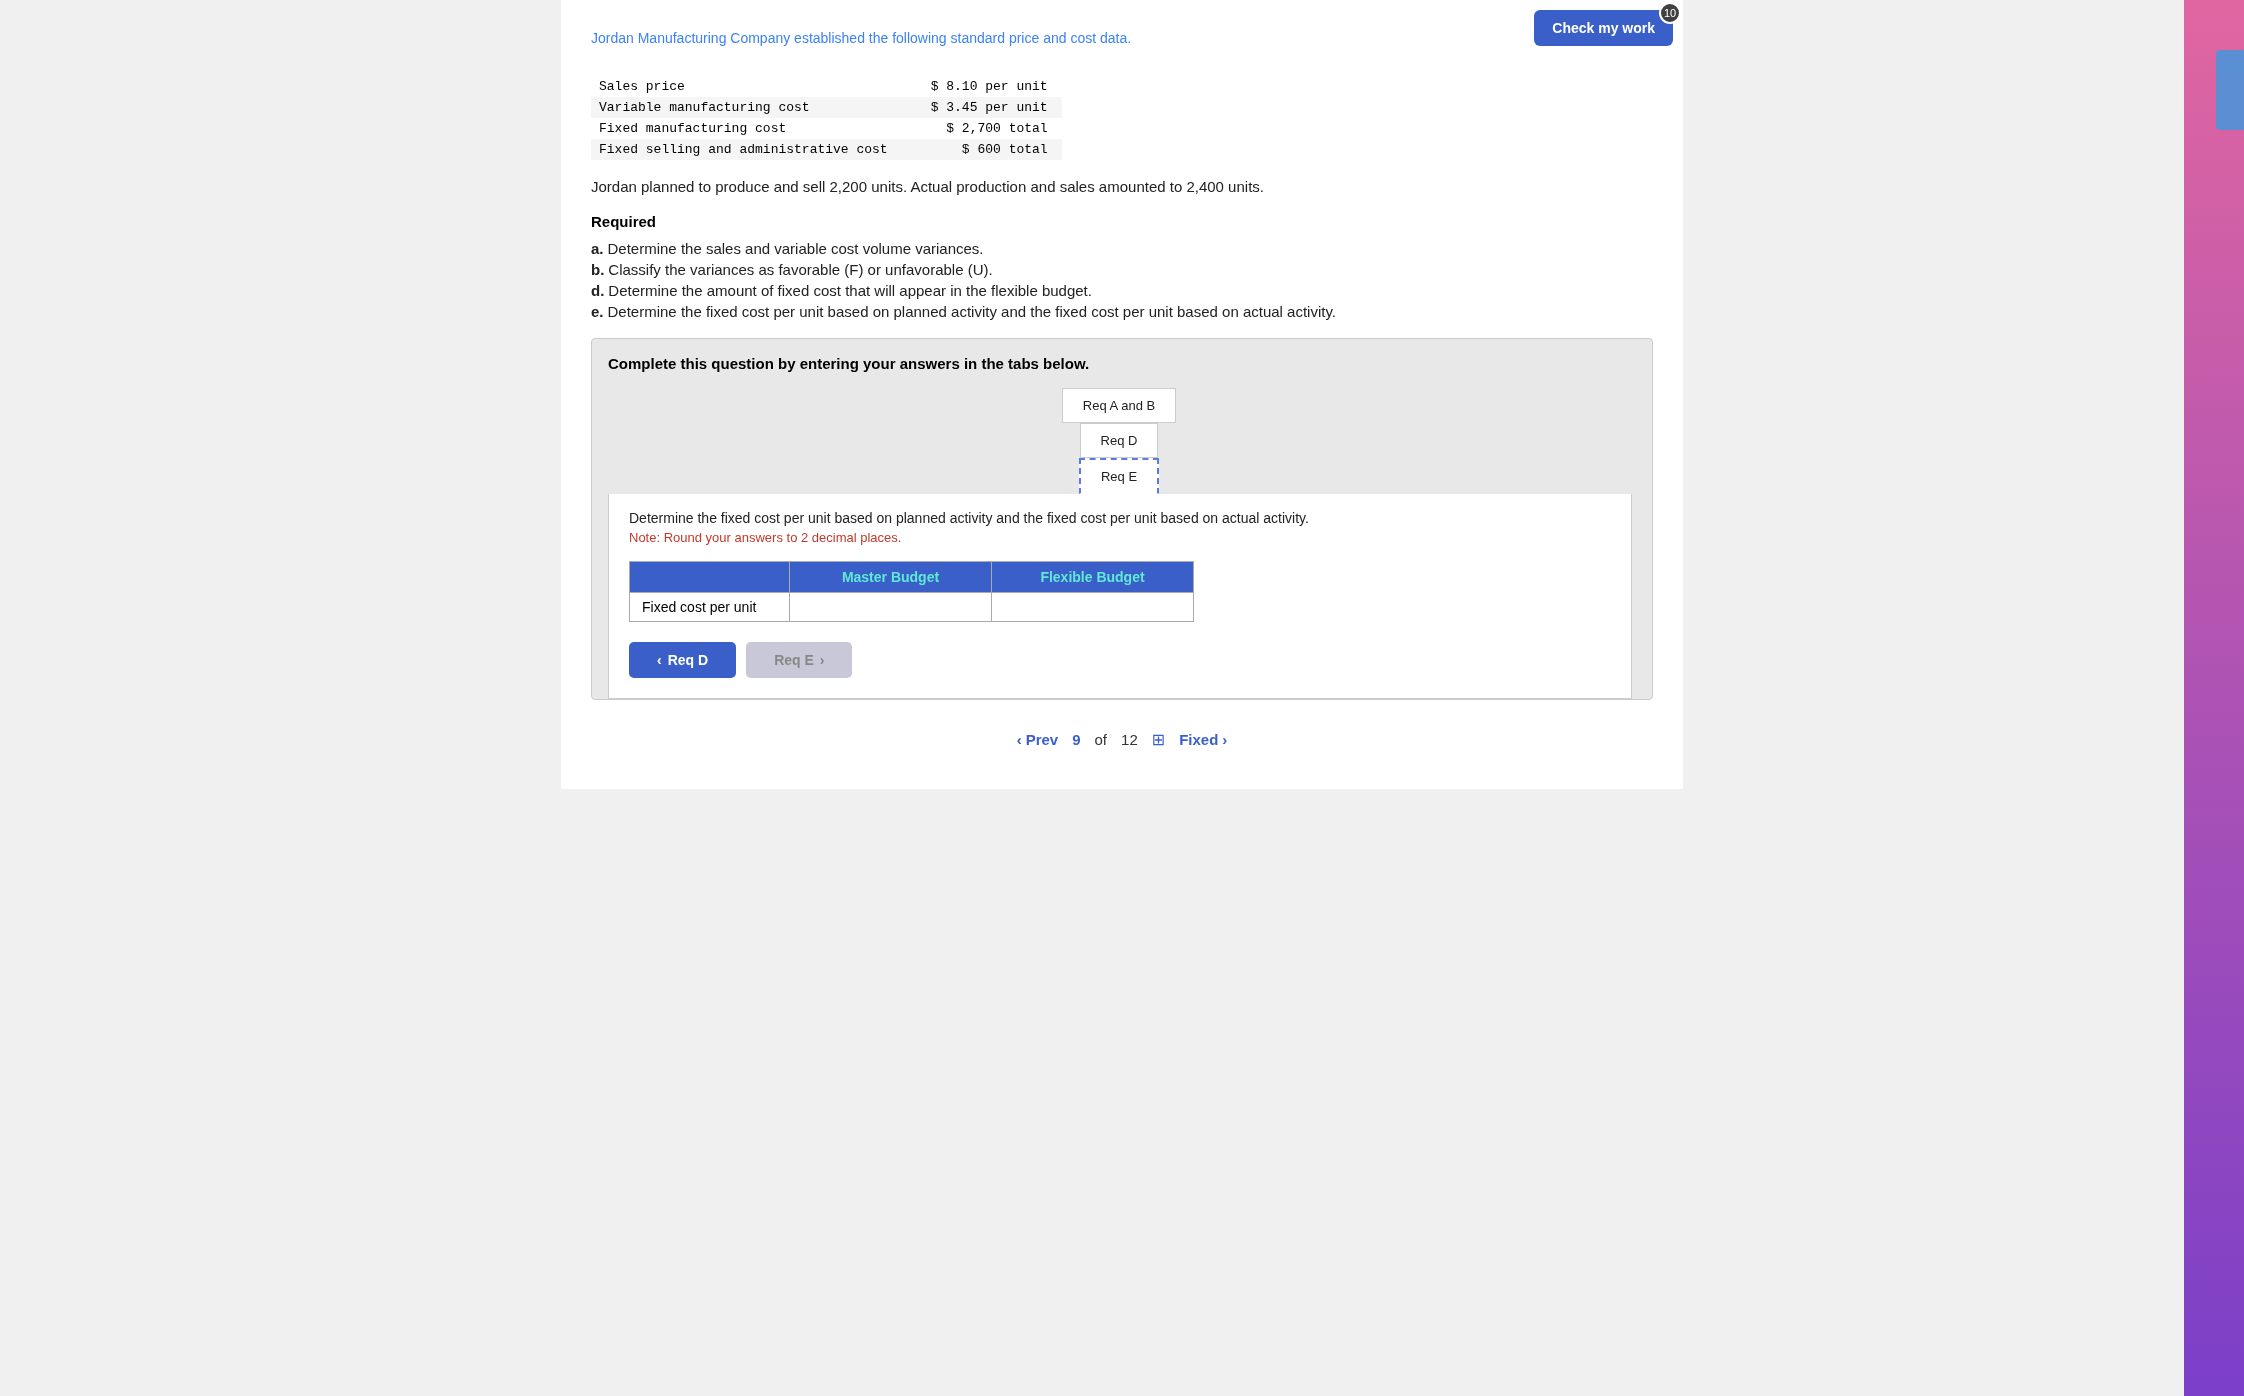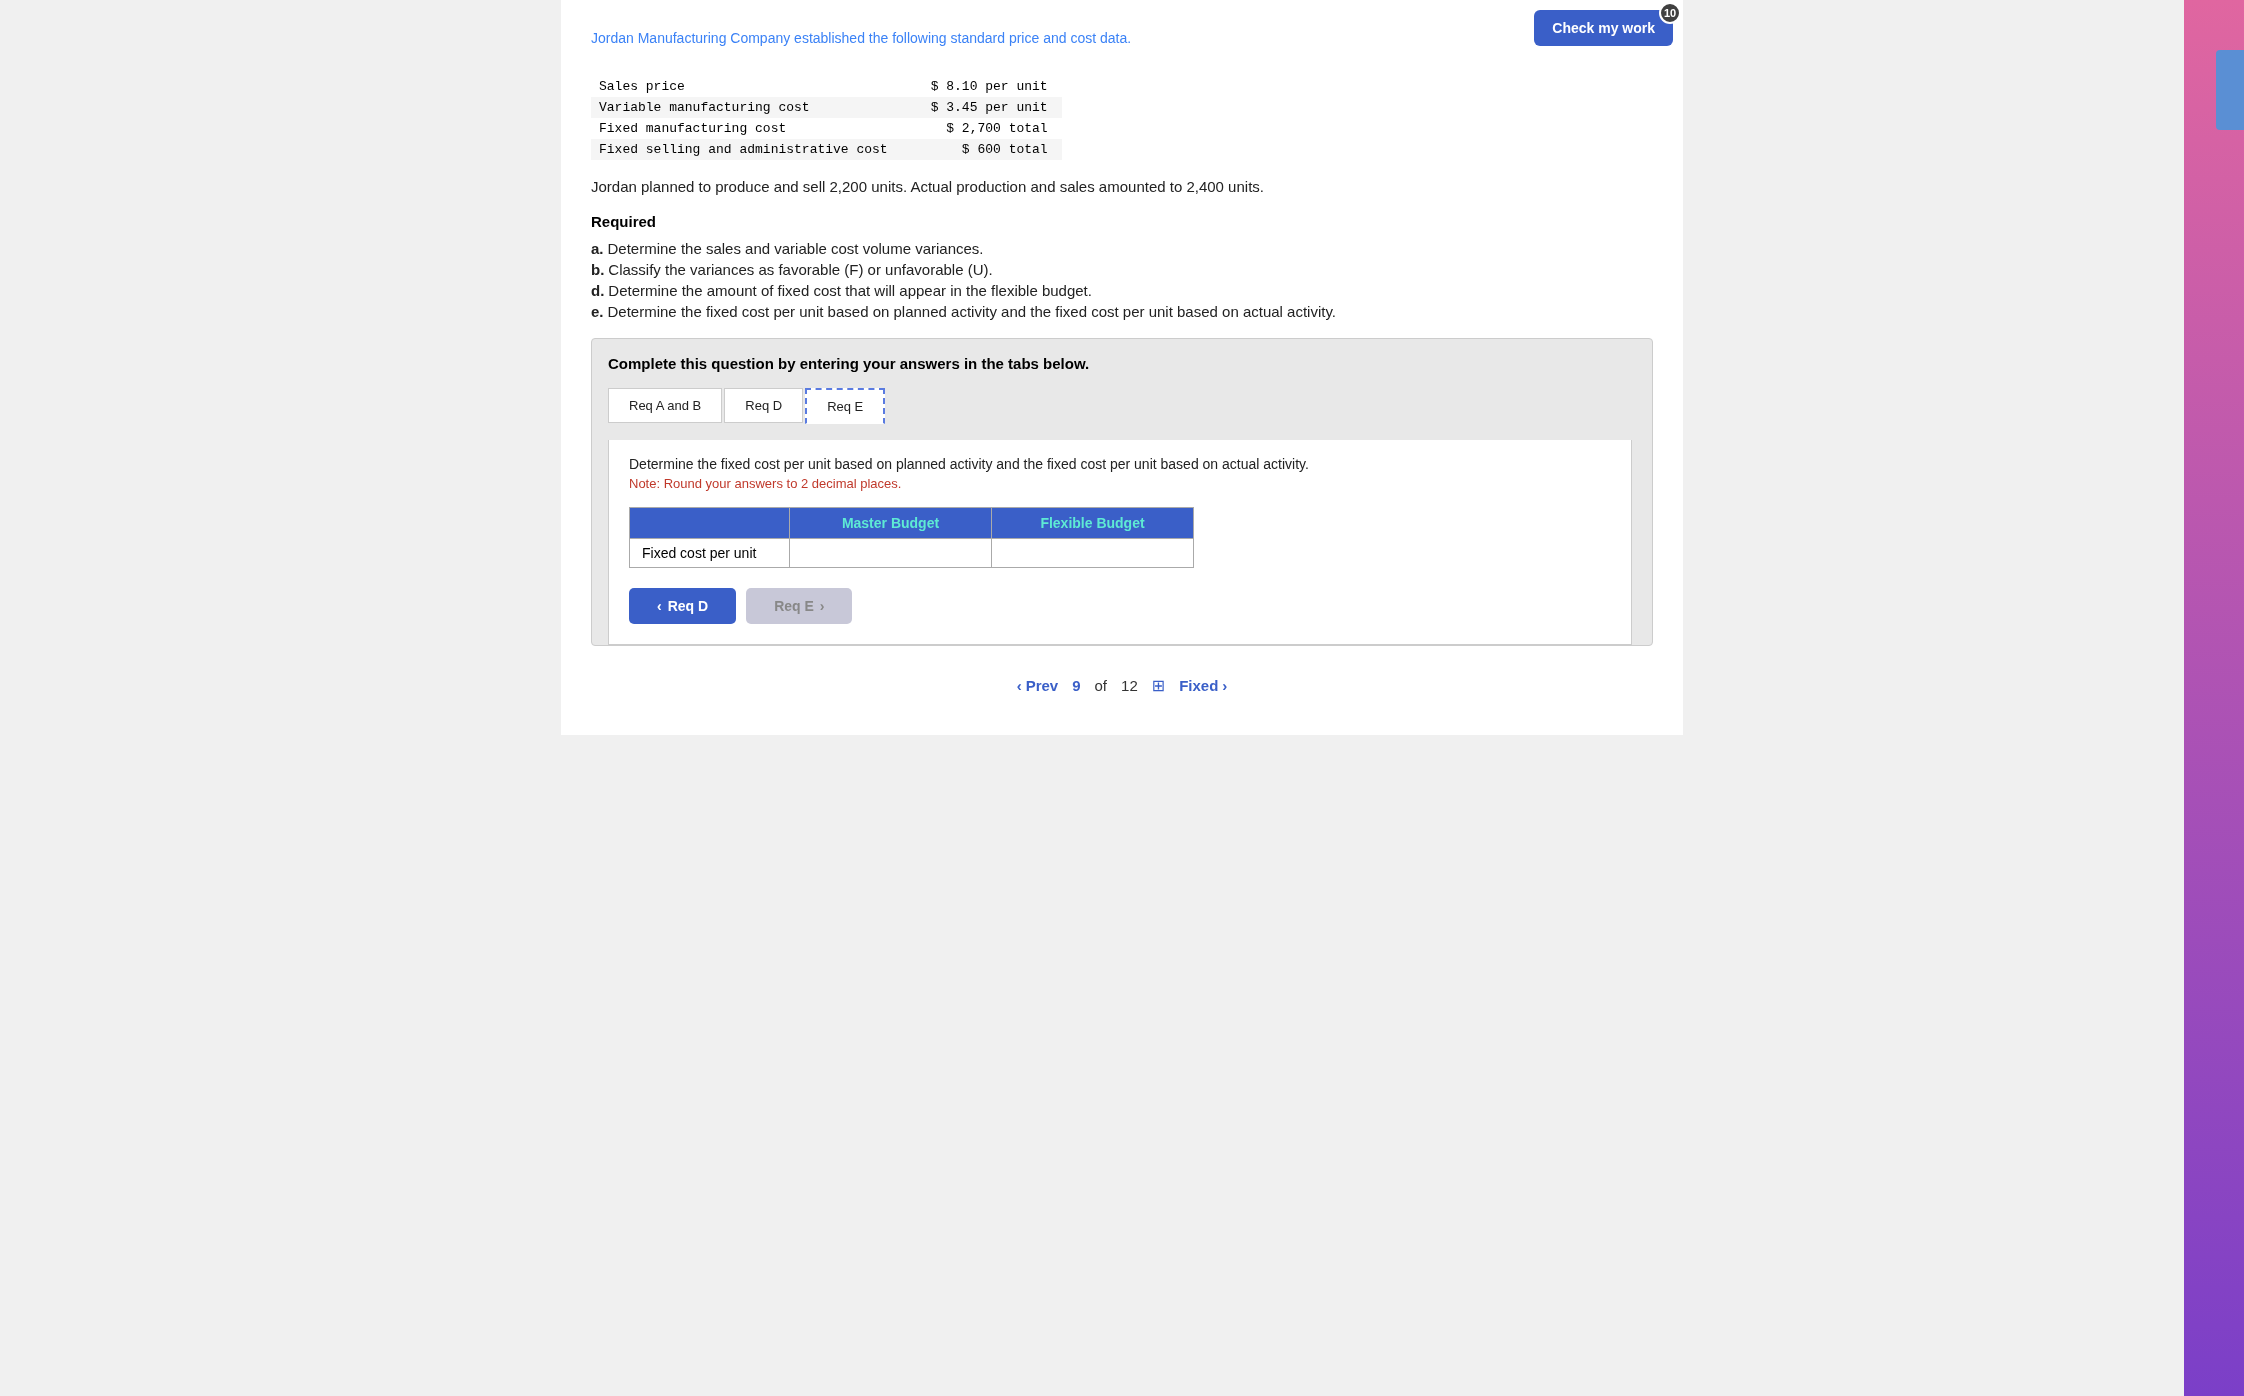--- a/index.html
+++ b/index.html
@@ -44,21 +44,21 @@
       background: #404040;
       border: 2px solid #fff;
       color: #fff;
       border-radius: 50%;
       width: 22px;
       height: 22px;
       font-size: 11px;
       display: flex;
       align-items: center;
       justify-content: center;
-      font-weight: bold;
+      font-weight: normal;
     }
     
     .intro-text {
       font-size: 14px;
       color: #3b82f6;
       margin-top: 10px;
       margin-bottom: 30px;
     }
     
     .data-table {
@@ -114,23 +114,24 @@
       margin-bottom: 0;
     }
     .complete-box-title {
       font-size: 15px;
       font-weight: bold;
       margin-bottom: 16px;
     }
     
     .tabs-row {
       display: flex;
-      align-items: flex-start;
+      align-items: center;
       border-bottom: none;
-      margin-bottom: 16px;
+      margin-bottom: 0;
+      flex-direction: column;
     }
     .tab {
       padding: 9px 20px;
       font-size: 13px;
       color: #222;
       background: #fff;
       border: 1px solid #ccc;
       border-bottom: 1px solid #ccc;
       cursor: pointer;
       margin-right: 2px;

